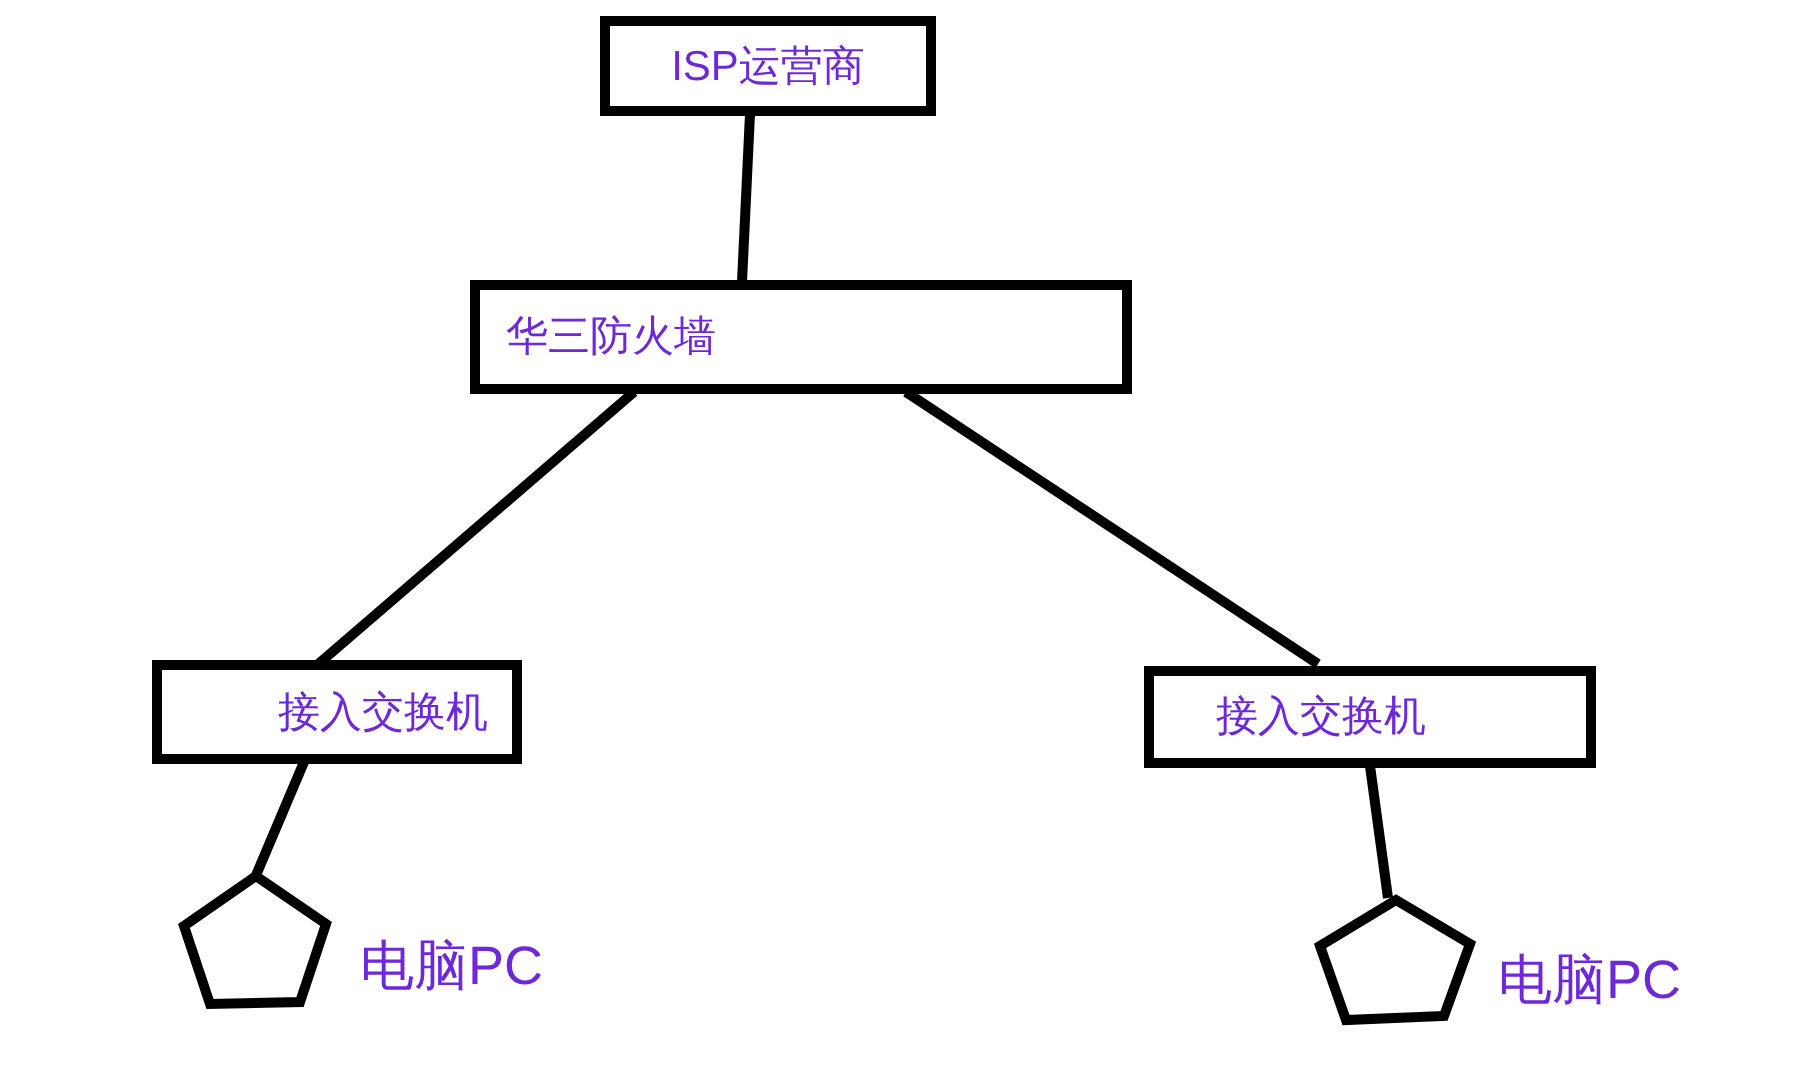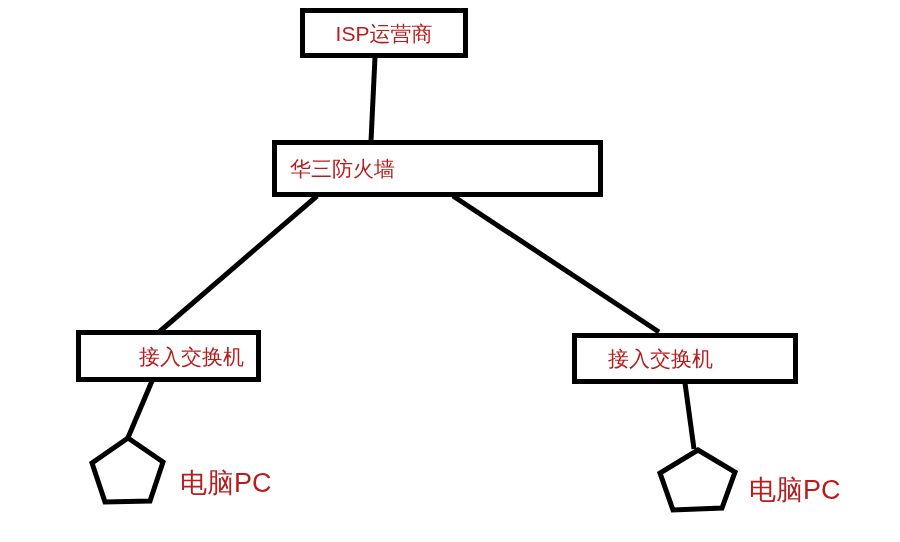--- a/index.html
+++ b/index.html
@@ -7,21 +7,21 @@
     padding: 0;
     background: #ffffff;
   }
   .stage {
     position: relative;
     width: 900px;
     height: 542px;
     background: #ffffff;
     font-family: "Liberation Sans", "DejaVu Sans", sans-serif;
     overflow: hidden;
-    color: #b91c1c;
+    color: #6d28d9;
   }
   .connector-layer {
     position: absolute;
     left: 0;
     top: 0;
     width: 900px;
     height: 542px;
   }
   .node-box {
     position: absolute;
@@ -34,21 +34,20 @@
     line-height: 1;
     white-space: nowrap;
   }
   .node-isp {
     left: 300px; top: 8px; width: 168px; height: 50px;
     justify-content: center;
   }
   .node-firewall {
     left: 235px; top: 140px; width: 331px; height: 57px;
     padding-left: 13px;
-    margin-left: 37px;
   }
   .node-switch-left {
     left: 76px; top: 330px; width: 185px; height: 52px;
     justify-content: flex-end;
     padding-right: 12px;
   }
   .node-switch-right {
     left: 572px; top: 333px; width: 226px; height: 51px;
     padding-left: 31px;
   }

